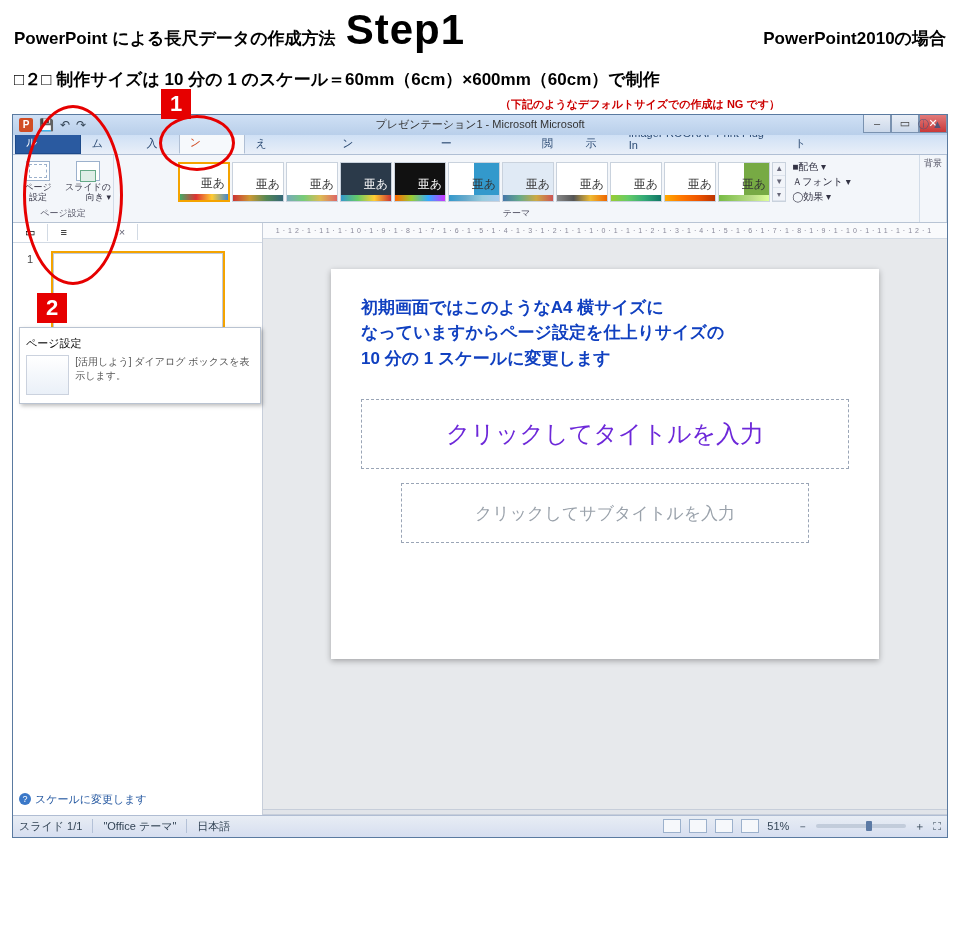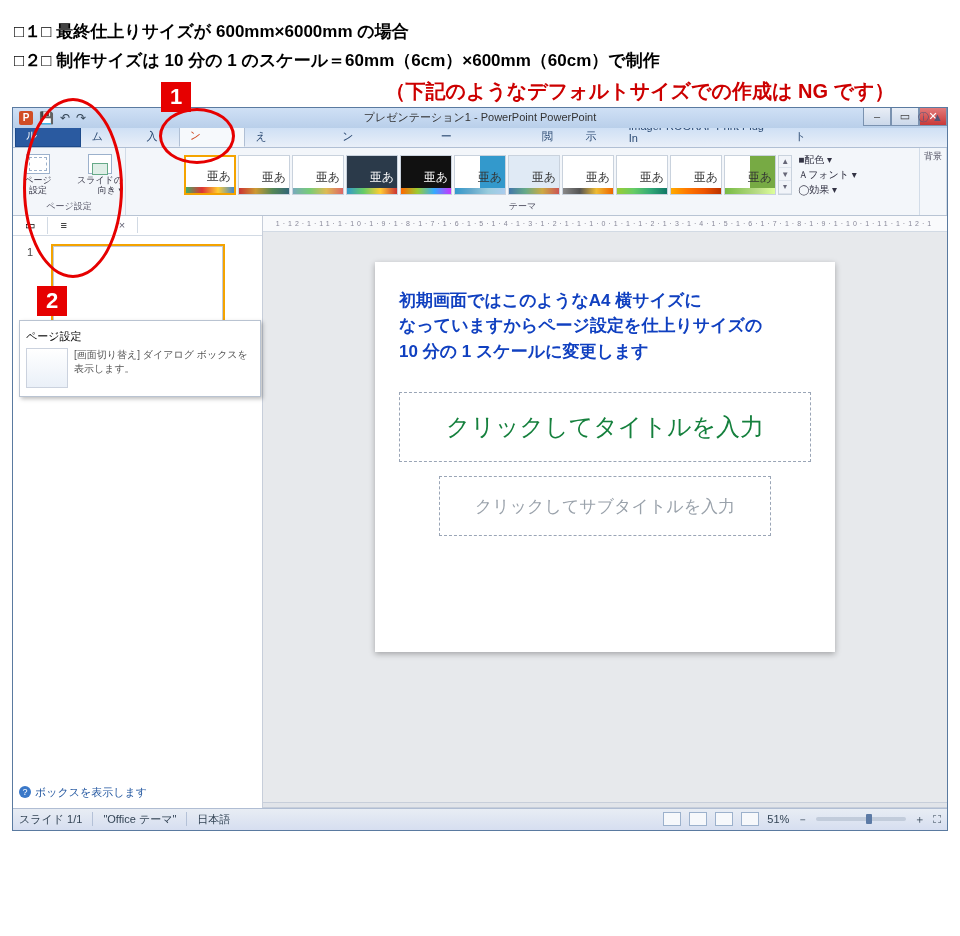--- a/index.html
+++ b/index.html
@@ -5,21 +5,21 @@
   * { box-sizing: border-box; font-family: "Meiryo", "MS PGothic", sans-serif; }
   body { margin: 0; padding: 0; width: 960px; background: #fff; }
 
   
   .instructions { padding: 6px 14px 0 14px; }
   .instr-top { display: flex; align-items: baseline; }
   .instr-title-small { font-size: 17px; font-weight: bold; }
   .instr-title-big { font-size: 42px; font-weight: 900; margin-left: 10px; letter-spacing: 1px; }
   .instr-title-right { font-size: 17px; font-weight: bold; margin-left: auto; }
   .instr-list { margin-top: 12px; font-size: 17px; font-weight: bold; line-height: 1.7; }
-  .instr-warning { color: #cc0000; font-size: 20px; font-weight: bold; text-align: center; margin-left: 320px; margin-top: 2px; }
+  .instr-warning { color: #cc0000; font-size: 11px; font-weight: bold; text-align: center; margin-left: 320px; margin-top: 2px; }
 
   
   .badge { position: absolute; width: 30px; height: 30px; background: #e60000; color: #fff; font-weight: bold; font-size: 22px; display: flex; align-items: center; justify-content: center; z-index: 60; }
   .circle-callout { position: absolute; border: 3px solid #e60000; border-radius: 50%; z-index: 50; pointer-events: none; }
 
   
   .ppt-window { position: relative; margin: 2px 12px 0 12px; border: 1px solid #5a7aa0; background: #f6f7f8; font-size: 11px; }
   .titlebar { height: 20px; background: linear-gradient(#cfe0f5, #b9cfea); position: relative; display: flex; align-items: center; }
   .titlebar-title { position: absolute; left: 0; right: 0; text-align: center; font-size: 11px; color: #333; }
   .win-controls { position: absolute; right: 0; top: 0; display: flex; height: 18px; }
@@ -30,21 +30,21 @@
   .ppt-logo::after { content: "P"; position: absolute; inset: 0; color: #fff; font-size: 10px; font-weight: bold; text-align: center; line-height: 14px; }
   .qat span { color: #345; font-size: 12px; }
 
   .ribbon-tabs { height: 20px; display: flex; align-items: flex-end; padding-left: 2px; background: linear-gradient(#cfe0f5,#e9eff8); border-bottom: 1px solid #b0bfd4; }
   .rtab { padding: 3px 10px; font-size: 11px; color: #2b4a73; cursor: pointer; border: 1px solid transparent; border-bottom: none; }
   .rtab.file { background: #2a5aa0; color: #fff; border: 1px solid #1d4a8a; }
   .rtab.active { background: #f6f9fc; border: 1px solid #b0bfd4; border-bottom: 1px solid #f6f9fc; color: #d14d25; }
 
   .ribbon-body { height: 68px; background: #f3f6fa; display: flex; border-bottom: 1px solid #b8c4d4; position: relative; }
   .rgroup { display: flex; flex-direction: column; align-items: center; border-right: 1px solid #d2dce8; padding: 2px 4px 0 4px; }
-  .rgroup-content { flex: 1; display: flex; align-items: center; gap: 20px; }
+  .rgroup-content { flex: 1; display: flex; align-items: center; gap: 8px; }
   .rgroup-label { font-size: 9px; color: #556; padding-bottom: 2px; white-space: nowrap; }
   .rbtn { display: flex; flex-direction: column; align-items: center; justify-content: center; width: 42px; height: 46px; border: 1px solid transparent; border-radius: 2px; font-size: 9px; color: #334; gap: 2px; }
   .rbtn .iconbox { width: 24px; height: 20px; background: #fff; border: 1px solid #9cb1cc; position: relative; }
   .rbtn .iconbox.page::after { content:""; position:absolute; left:2px; top:2px; right:2px; bottom:2px; border:1px dashed #9cb1cc; }
   .rbtn .iconbox.orient::before { content:""; position:absolute; left:3px; top:8px; width:14px; height:10px; border:1px solid #6a8; background:#dfeee7; }
   .themes-row { display: flex; align-items: center; gap: 2px; }
   .theme-swatch { width: 52px; height: 40px; border: 1px solid #c9d2dd; background: #fff; display: flex; flex-direction: column; justify-content: flex-end; font-size: 10px; color: #333; }
   .theme-swatch.sel { border: 2px solid #f4a300; }
   .theme-swatch .aa { padding: 2px 3px; font-size: 12px; text-align: right; }
   .theme-swatch .bar { height: 6px; }
@@ -69,63 +69,67 @@
   .tooltip-popup .tt-title { font-size: 11px; margin-bottom: 4px; }
   .tooltip-popup .tt-body { display:flex; gap:6px; font-size:10px; color:#555; }
   .tooltip-popup .tt-thumb { width:54px; height:40px; border:1px solid #cbd2de; background:linear-gradient(#fff,#eaf0f8); }
 
   .save-hint { position:absolute; left:6px; bottom:8px; font-size:11px; color:#2357a0; display:flex; align-items:center; gap:4px; }
   .save-hint::before { content:"?"; width:12px; height:12px; border-radius:50%; background:#3a78c8; color:#fff; font-size:9px; display:flex; align-items:center; justify-content:center; }
 
   .center-pane { flex:1; display:flex; flex-direction:column; }
   .ruler-h { height: 16px; background:#f9fafc; border-bottom:1px solid #d2dae4; display:flex; align-items:center; justify-content:center; font-size:7px; color:#889; letter-spacing:3px; overflow:hidden; white-space:nowrap; }
   .canvas-area { flex:1; display:flex; align-items:flex-start; justify-content:center; padding: 30px 10px 10px 10px; background:#e7e9ec; overflow:hidden; position:relative; }
-  .slide { width: 460px; height: 390px; background:#fff; box-shadow: 0 2px 6px rgba(0,0,0,.3); position:relative; padding: 26px 24px; }
+  .slide { width: 548px; height: 390px; background:#fff; box-shadow: 0 2px 6px rgba(0,0,0,.3); position:relative; padding: 26px 30px; }
   .slide-note { color:#1040c0; font-size:17px; font-weight:bold; line-height:1.5; }
-  .title-box { margin-top: 28px; height: 70px; border: 1px dashed #9aa5b6; display:flex; align-items:center; justify-content:center; font-size:24px; color:#15803d; }
+  .title-box { margin-top: 28px; height: 70px; border: 1px dashed #9aa5b6; display:flex; align-items:center; justify-content:center; font-size:24px; color:#6d28d9; }
   .sub-box { margin: 14px 40px 0 40px; height: 60px; border: 1px dashed #9aa5b6; display:flex; align-items:center; justify-content:center; font-size:17px; color:#9aa2ab; }
 
   .splitter { height: 6px; background:#e1e4e9; border-top:1px solid #c7ceda; border-bottom:1px solid #c7ceda; cursor: ns-resize; }
   .notes-pane { height: 34px; background:#fff; border-top:1px solid #c7ceda; }
   .notes-pane .close-btn { float:right; margin:4px 6px; padding: 1px 8px; border:1px solid #b4bcc9; background:linear-gradient(#fdfdfd,#e8eaee); font-size:11px; border-radius:2px; }
   .notes-input { width: 100%; height: 100%; border:none; padding: 4px 8px; font-size:11px; color:#888; outline:none; }
 
   .statusbar { height: 22px; background:linear-gradient(#e8edf4,#d6def0); border-top:1px solid #b0bdd3; display:flex; align-items:center; font-size:11px; color:#345; padding: 0 6px; gap: 10px; }
   .statusbar .sep { border-left:1px solid #b4c1d7; height:14px; }
   .statusbar .right { margin-left:auto; display:flex; align-items:center; gap:8px; }
   .view-btn { width:18px; height:14px; border:1px solid #9cb1cc; background:#f6f8fb; }
   .zoom-slider { width: 90px; height: 4px; background:#c2ccdb; position:relative; border-radius:2px; }
   .zoom-slider::after { content:""; position:absolute; left:50px; top:-3px; width:6px; height:10px; background:#5c7aa5; border-radius:1px; }
 </style>
 </head>
 <body>
 
 <div class="instructions">
+  <div class="instr-top">
+    <span class="instr-title-small">PowerPoint による長尺データの作成方法</span>
+    <span class="instr-title-big">Step1</span>
+    <span class="instr-title-right">PowerPoint2010の場合</span>
+  </div>
   <div class="instr-list">
-    <div>□１□ 最終仕上りサイズが 600mm×6000mm の場合</div>
     <div>□２□ 制作サイズは 10 分の 1 のスケール＝60mm（6cm）×600mm（60cm）で制作</div>
   </div>
   <div class="instr-warning">（下記のようなデフォルトサイズでの作成は NG です）</div>
 </div>
 
 <div class="ppt-window">
 
   <div class="badge" style="left:148px; top:-26px;">1</div>
   <div class="circle-callout" style="left:146px; top:0px; width:76px; height:56px;"></div>
   <div class="circle-callout" style="left:10px; top:-10px; width:100px; height:180px;"></div>
   <div class="badge" style="left:24px; top:178px;">2</div>
 
   <div class="titlebar">
     <div class="qat">
       <span class="ppt-logo"></span>
       <span>💾</span>
       <span>↶</span>
       <span>↷</span>
     </div>
-    <span class="titlebar-title">プレゼンテーション1 - PowerPoint PowerPoint</span>
+    <span class="titlebar-title">プレゼンテーション1 - Microsoft Microsoft</span>
     <div class="win-controls">
       <div class="win-btn">–</div>
       <div class="win-btn">▭</div>
       <div class="win-btn close">✕</div>
     </div>
   </div>
 
   <div class="ribbon-tabs">
     <div class="rtab file">ファイル</div>
     <div class="rtab">ホーム</div>
@@ -231,25 +235,25 @@
       </div>
       <div class="thumb-list">
         <div style="position:absolute; left:14px; top:30px; font-size:11px; color:#444;">1</div>
         <div class="thumb"></div>
       </div>
 
       <div class="tooltip-popup">
         <div class="tt-title">ページ設定</div>
         <div class="tt-body">
           <div class="tt-thumb"></div>
-          <div>[画面切り替え] ダイアログ ボックスを表示します。</div>
-        </div>
-      </div>
-
-      <div class="save-hint">ボックスを表示します</div>
+          <div>[活用しよう] ダイアログ ボックスを表示します。</div>
+        </div>
+      </div>
+
+      <div class="save-hint">スケールに変更します</div>
     </div>
 
     <div class="center-pane">
       <div class="ruler-h">1·12·1·11·1·10·1·9·1·8·1·7·1·6·1·5·1·4·1·3·1·2·1·1·1·0·1·1·1·2·1·3·1·4·1·5·1·6·1·7·1·8·1·9·1·10·1·11·1·12·1</div>
       <div class="canvas-area">
         <div class="slide">
           <div class="slide-note" style="white-space:pre-line;">初期画面ではこのようなA4 横サイズに
 なっていますからページ設定を仕上りサイズの
 10 分の 1 スケールに変更します</div>
           <div class="title-box">クリックしてタイトルを入力</div>

